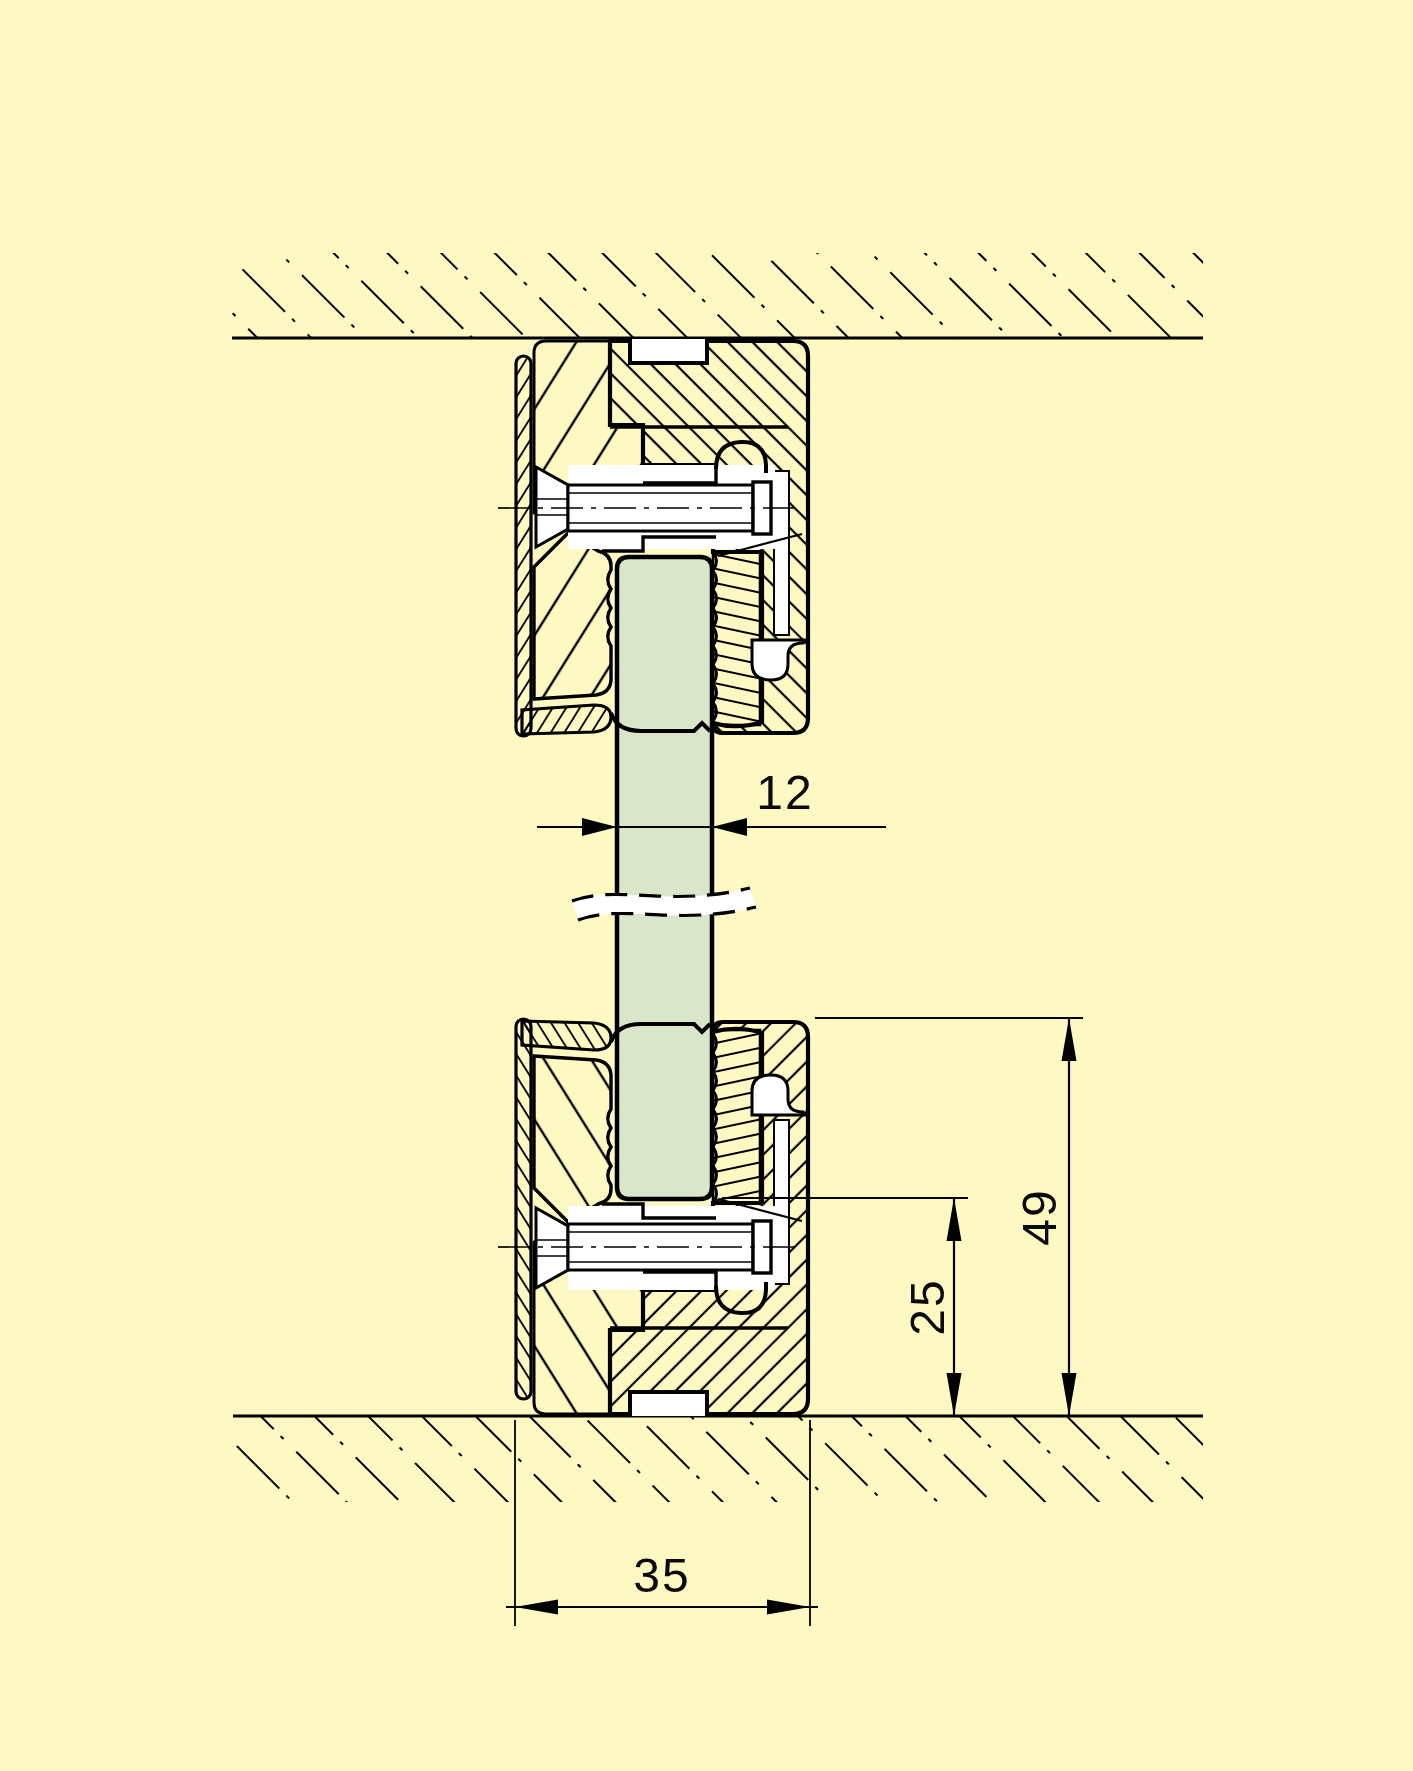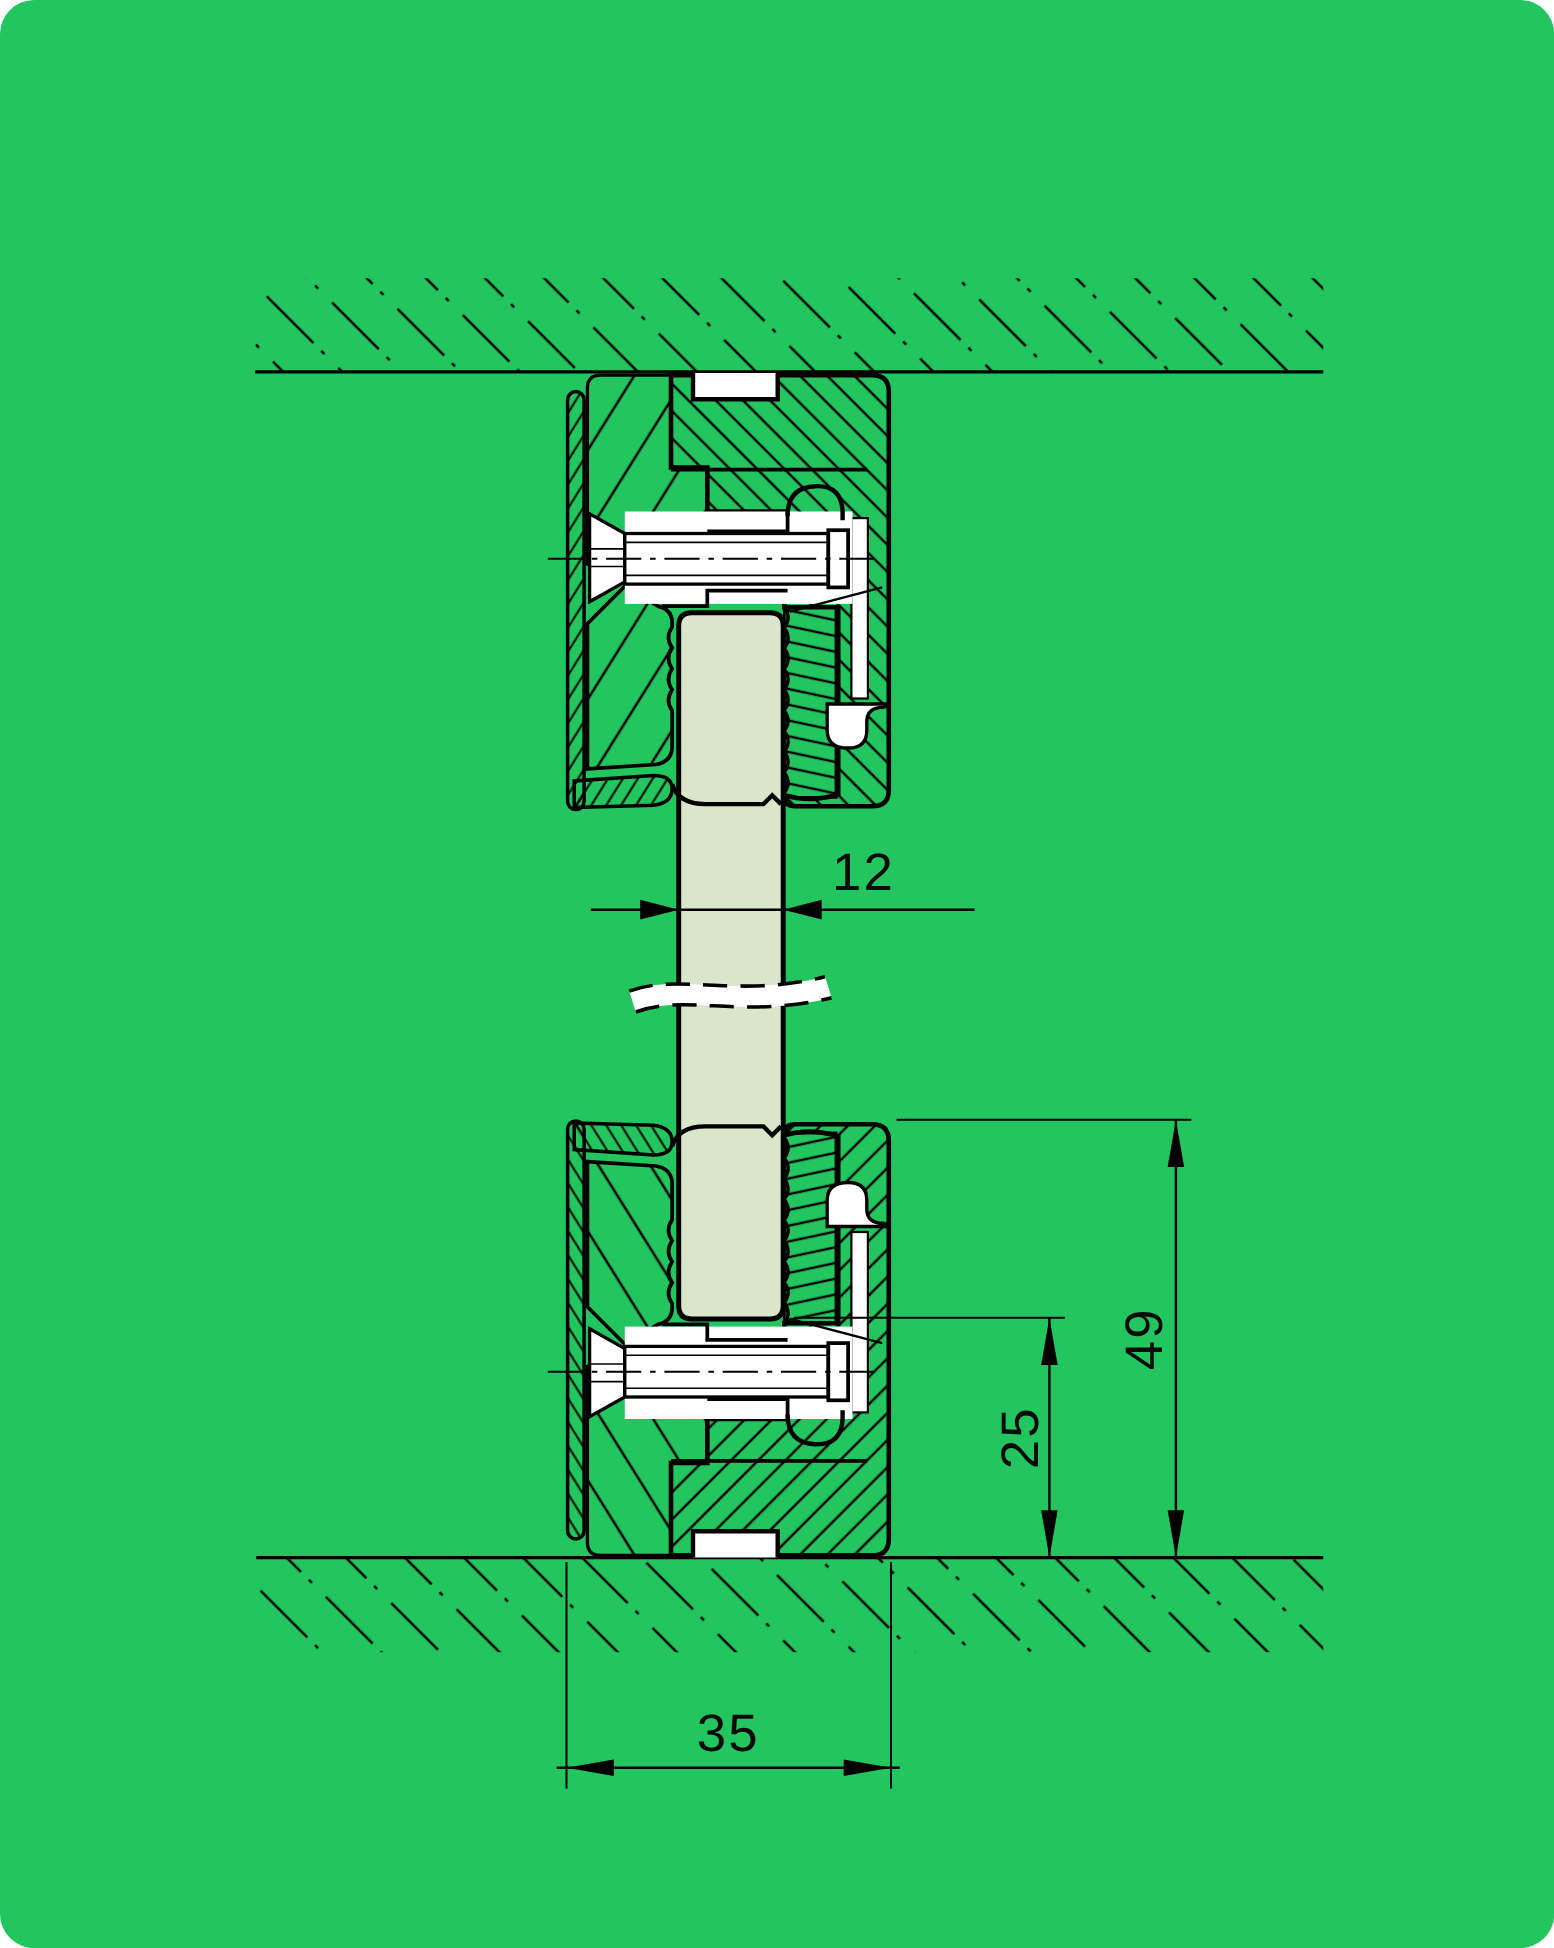--- a/index.html
+++ b/index.html
@@ -1,16 +1,16 @@
 <!DOCTYPE html>
 <html><head>
 <meta charset="utf-8">
 <style>
   html,body{margin:0;padding:0;background:#ffffff;}
-  .stage{width:1413px;height:1771px;position:relative;background:#22c55e;border-radius:31px;}
+  .stage{width:1413px;height:1771px;position:relative;background:#fef9c3;}
   svg{display:block;}
   .dim-text{font-family:"Liberation Sans","DejaVu Sans",sans-serif;
             font-size:48px;fill:#0a0a0a;letter-spacing:2px;}
 </style>
 </head>
 <body>
 
 <div class="stage">
 <svg width="1413" height="1771" viewBox="0 0 1413 1771">
   <defs>

